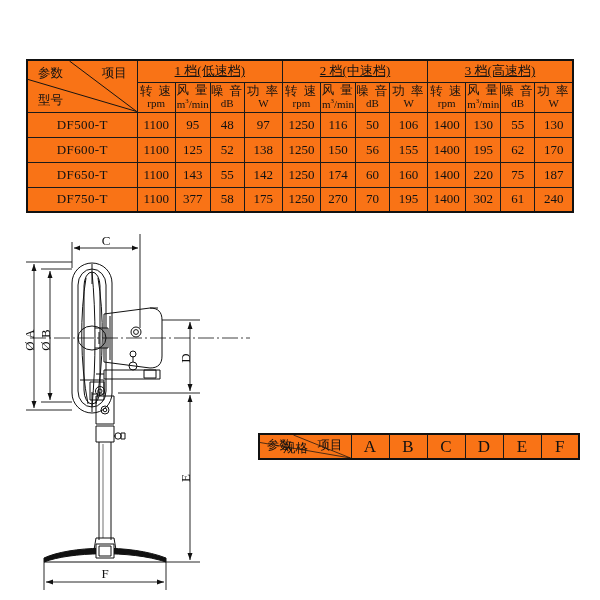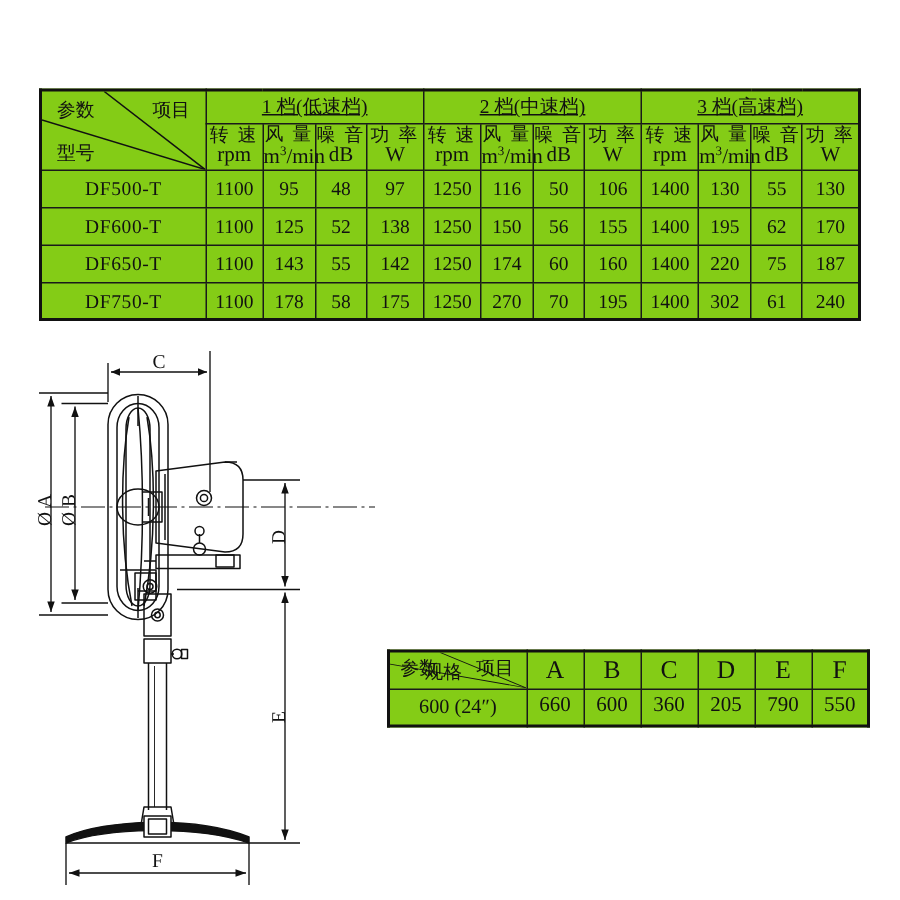--- a/index.html
+++ b/index.html
@@ -10,40 +10,40 @@
     font-family: "Liberation Serif", "DejaVu Serif", serif;
     color: #111111;
     overflow: hidden;
   }
   #page { position: relative; width: 600px; height: 600px; background: #fff; }
 
   
   table.spec {
     border-collapse: collapse;
     table-layout: fixed;
-    background: #84cc16;
+    background: #f97316;
   }
   table.spec td, table.spec th {
     border: 1px solid #1a1a1a;
     text-align: center;
     vertical-align: middle;
     font-weight: normal;
     padding: 0;
     line-height: 1.05;
   }
   table.spec { border: 2px solid #111; }
 
   
   #perf-table-wrap { position: absolute; left: 26px; top: 59px; width: 548px; }
   #perf-table { width: 548px; }
   #perf-table td { font-size: 12.5px; }
   #perf-table .grp { height: 22px; font-size: 13px; text-decoration: underline; }
   #perf-table .unitcell { height: 30px; margin-top: 16px; }
   #perf-table .u-cn { font-size: 12.5px; letter-spacing: 1.5px; display:block; }
-  #perf-table .u-en { font-size: 14px; display:block; letter-spacing:0; }
+  #perf-table .u-en { font-size: 11px; display:block; letter-spacing:0; }
   #perf-table .datarow td { height: 25px; font-size: 13px; }
   #perf-table .model { font-size: 13px; letter-spacing: .4px; }
 
   
   .corner { position: relative; padding: 0 !important; }
   .corner .cv { position: absolute; font-size: 12.5px; white-space: nowrap; }
   .corner svg { position: absolute; left: 0; top: 0; width: 100%; height: 100%; }
 
   #perf-corner { height: 52px; }
   #perf-corner .c-param { left: 10px; top: 6px; }
@@ -203,21 +203,21 @@
           <td>60</td>
           <td>160</td>
           <td>1400</td>
           <td>220</td>
           <td>75</td>
           <td>187</td>
         </tr>
         <tr class="datarow">
           <td class="model">DF750-T</td>
           <td>1100</td>
-          <td>178</td>
+          <td>377</td>
           <td>58</td>
           <td>175</td>
           <td>1250</td>
           <td>270</td>
           <td>70</td>
           <td>195</td>
           <td>1400</td>
           <td>302</td>
           <td>61</td>
           <td>240</td>
@@ -377,26 +377,17 @@
             <span class="cv c-item">项目</span>
             <span class="cv c-spec">规格</span>
           </td>
           <td class="letter">A</td>
           <td class="letter">B</td>
           <td class="letter">C</td>
           <td class="letter">D</td>
           <td class="letter">E</td>
           <td class="letter">F</td>
         </tr>
-        <tr>
-          <td class="sizecell">600 (24″)</td>
-          <td>660</td>
-          <td>600</td>
-          <td>360</td>
-          <td>205</td>
-          <td>790</td>
-          <td>550</td>
-        </tr>
       </tbody>
     </table>
   </div>
 
 </div>
 
 </body></html>

